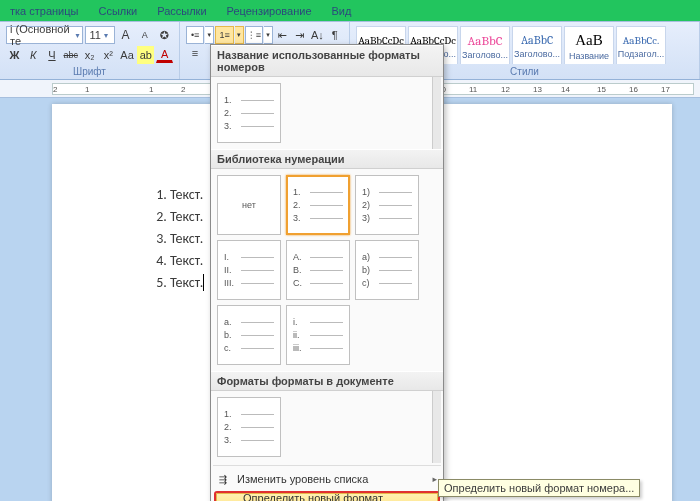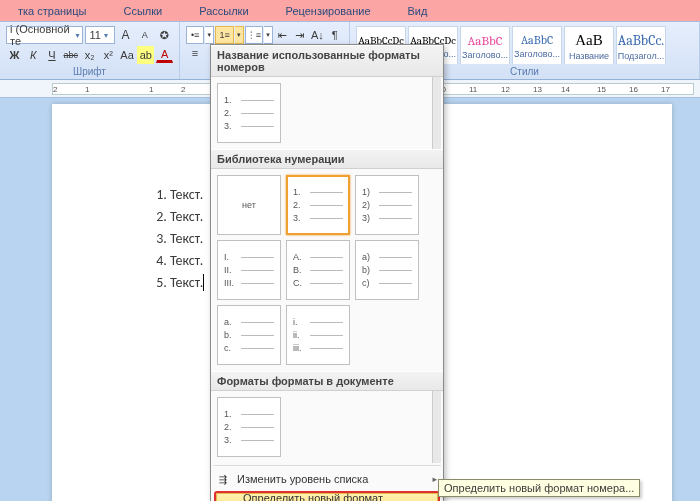--- a/index.html
+++ b/index.html
@@ -1,18 +1,18 @@
 <!DOCTYPE html>
 <html><head>
 <meta charset="utf-8">
 <style>
   * { box-sizing: border-box; margin: 0; padding: 0; }
   body { font-family: "Segoe UI", Tahoma, sans-serif; font-size: 11px; background: #b9d4f0; width: 700px; height: 501px; overflow: hidden; position: relative; color: #3b3b3b; }
 
-  .tabstrip { display: flex; gap: 17px; height: 22px; align-items: flex-end; padding-left: 8px; background: #fca5a5; border-bottom: 1px solid #a7bfde; }
+  .tabstrip { display: flex; gap: 0; height: 22px; align-items: flex-end; padding-left: 0; background: #22c55e; border-bottom: 1px solid #a7bfde; }
   .tab { padding: 3px 10px 4px; font-size: 11px; color: #2c4a7c; cursor: pointer; }
 
   .ribbon { height: 58px; background: linear-gradient(#e6eefc, #d3e1f6); border-bottom: 1px solid #94b2d8; display: flex; position: relative; }
   .rGroup { border-right: 1px solid #b9cde8; padding: 4px 6px 18px; display: flex; flex-direction: column; justify-content: space-between; }
   .rGroup .lbl { text-align: center; font-size: 10px; color: #5a7bb0; padding-top: 2px; }
   .fontRow { display: flex; align-items: center; gap: 2px; }
   .combo { background: #fff; border: 1px solid #9ab3d6; height: 18px; display: flex; align-items: center; padding: 0 3px; font-size: 11px; }
   .combo .arr { margin-left: 3px; font-size: 8px; color: #5a7bb0; }
   .ibtn { width: 18px; height: 18px; display: inline-flex; align-items: center; justify-content: center; font-size: 11px; color: #3b3b3b; border: 1px solid transparent; }
   .fmtRow2 { display: flex; align-items: center; gap: 2px; margin-top: 2px; }
@@ -140,21 +140,21 @@
         </div>
         <div class="styleItm">
           <span class="prev" style="font-size:12px;color:#3a6ab0">AaBbC</span>
           <span class="cap">Заголово...</span>
         </div>
         <div class="styleItm">
           <span class="prev" style="font-size:15px;color:#000">АаВ</span>
           <span class="cap">Название</span>
         </div>
         <div class="styleItm">
-          <span class="prev" style="font-size:14px;color:#3a6ab0">AaBbCc.</span>
+          <span class="prev" style="font-size:11px;color:#3a6ab0">AaBbCc.</span>
           <span class="cap">Подзагол...</span>
         </div>
       </div>
     <div class="lbl">Стили</div>
   </div>
 </div>
 
 <div class="ruler">
   <div class="rulerInner" id="rulerInner">
       <span class="rmark" style="left: 0px;">2</span>

